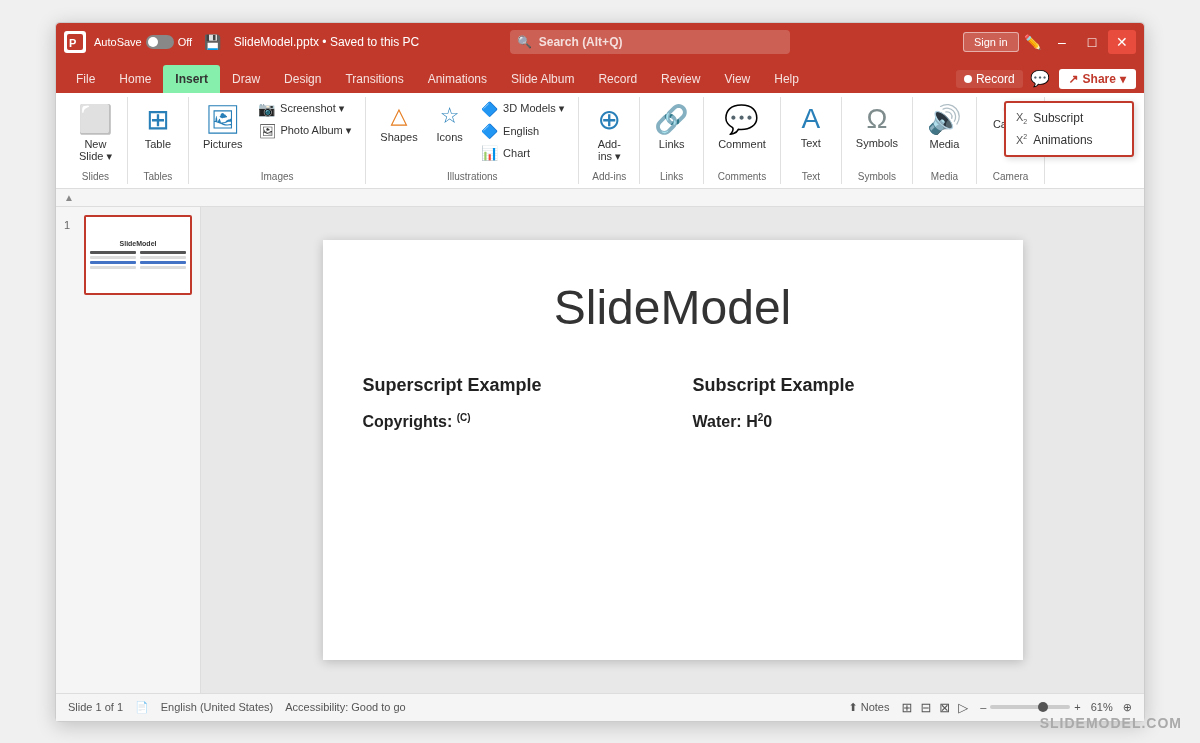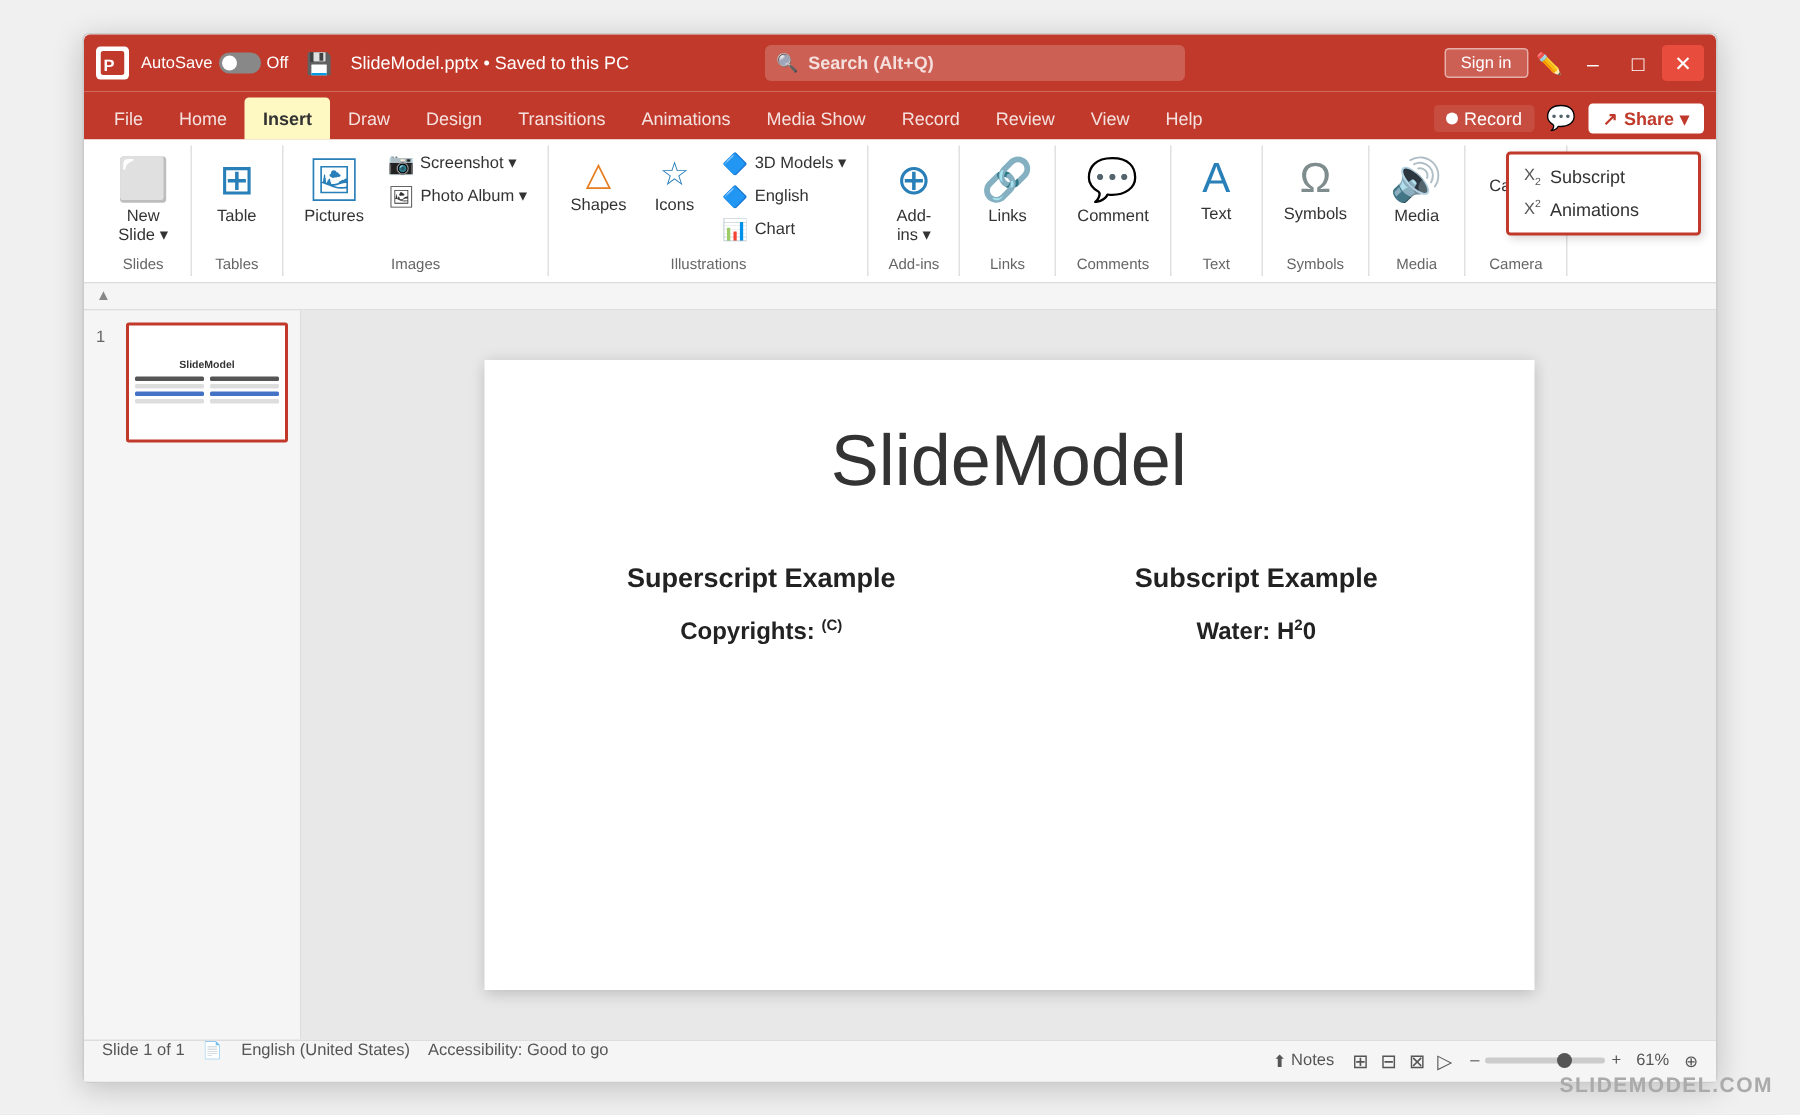--- a/index.html
+++ b/index.html
@@ -173,21 +173,21 @@
       padding: 4px 12px;
       font-size: 12px;
       color: rgba(255,255,255,0.85);
       cursor: pointer;
       border-radius: 3px 3px 0 0;
       height: 28px;
       display: flex;
       align-items: center;
     }
     .ribbon-tab.active {
-      background: #fef9c3;
+      background: #86efac;
       color: #333;
       font-weight: 600;
     }
     .ribbon-right-btns {
       margin-left: auto;
       display: flex;
       align-items: center;
       gap: 8px;
       padding-bottom: 4px;
     }
@@ -403,21 +403,20 @@
       font-size: 48px;
       color: #333;
       font-weight: 300;
       margin-bottom: 30px;
     }
     .slide-content {
       display: flex;
       width: 100%;
       gap: 40px;
       margin-top: 10px;
-      text-align: center;
     }
     .slide-section {
       flex: 1;
     }
     .slide-section-title {
       font-size: 18px;
       font-weight: bold;
       color: #222;
       margin-bottom: 16px;
     }
@@ -430,20 +429,21 @@
       font-size: 10px;
       vertical-align: super;
     }
 
     
     .status-bar {
       background: #f5f5f5;
       border-top: 1px solid #ddd;
       height: 28px;
       display: flex;
+      align-items: center;
       padding: 0 12px;
       font-size: 11px;
       color: #555;
       gap: 12px;
     }
     .status-bar-right {
       margin-left: auto;
       display: flex;
       align-items: center;
       gap: 10px;
@@ -574,21 +574,21 @@
   </div>
 
   <div class="ribbon-tabs">
     <div class="ribbon-tab">File</div>
     <div class="ribbon-tab">Home</div>
     <div class="ribbon-tab active">Insert</div>
     <div class="ribbon-tab">Draw</div>
     <div class="ribbon-tab">Design</div>
     <div class="ribbon-tab">Transitions</div>
     <div class="ribbon-tab">Animations</div>
-    <div class="ribbon-tab">Media Show</div>
+    <div class="ribbon-tab">Slide Album</div>
     <div class="ribbon-tab">Record</div>
     <div class="ribbon-tab">Review</div>
     <div class="ribbon-tab">View</div>
     <div class="ribbon-tab">Help</div>
 
     <div class="ribbon-right-btns">
       <button class="record-btn">
         <div class="record-dot"></div>
         <span>Record</span>
       </button>

